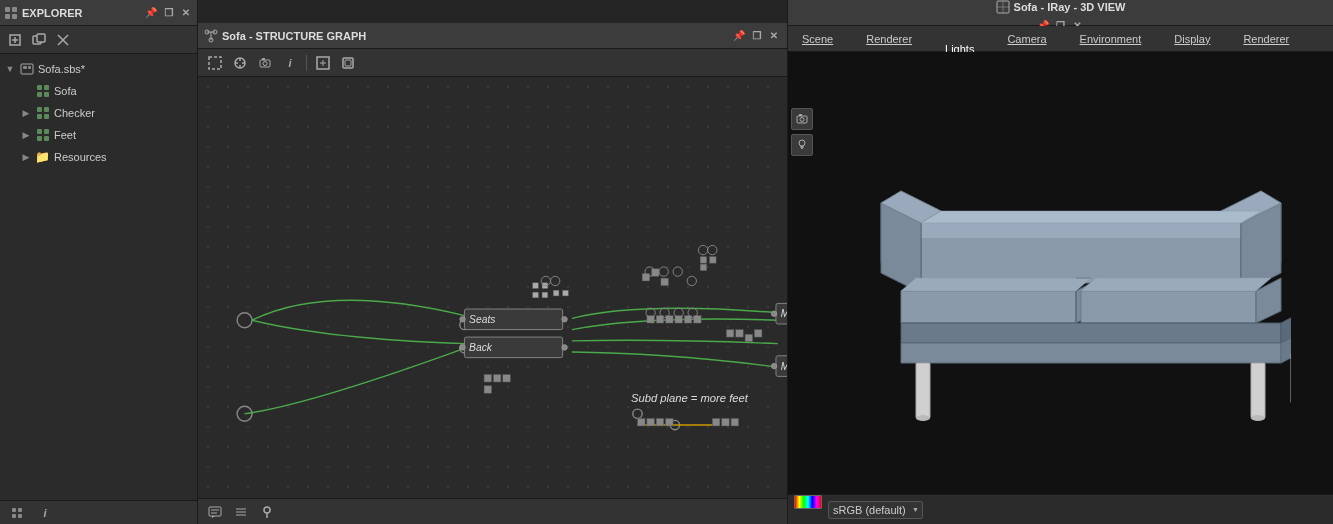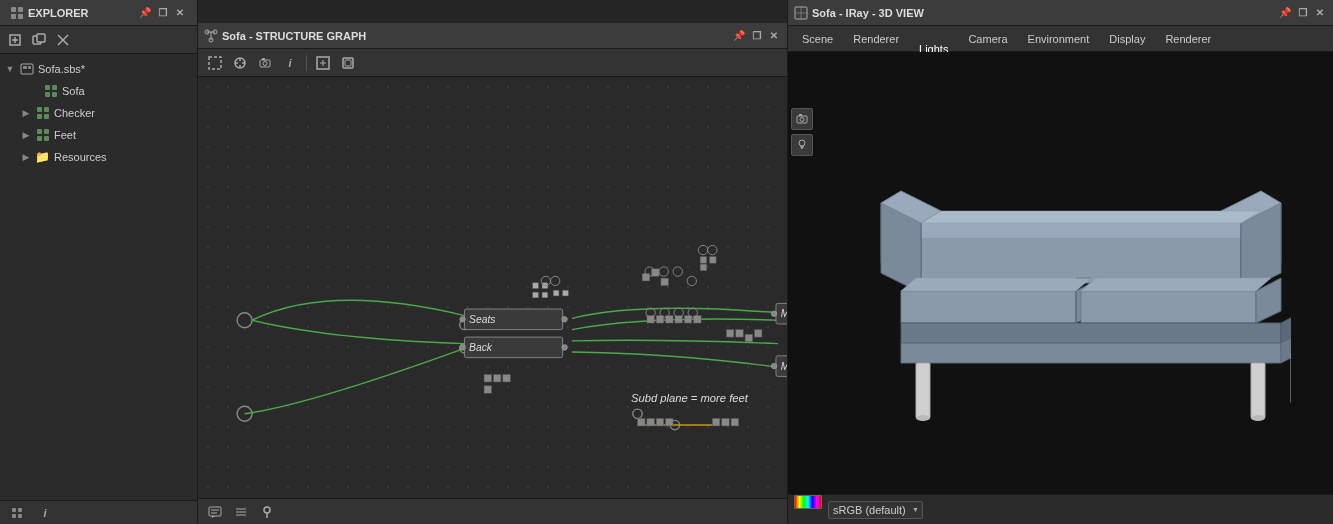--- a/index.html
+++ b/index.html
@@ -21,21 +21,21 @@
       background: #2b2b2b;
       border-right: 1px solid #1a1a1a;
       display: flex;
       flex-direction: column;
     }
     .panel-titlebar {
       background: #3c3c3c;
       height: 26px;
       display: flex;
       align-items: center;
-      padding: 0 10px;
+      padding: 0 4px;
       gap: 4px;
       border-bottom: 1px solid #1a1a1a;
       font-size: 11px;
       font-weight: 600;
       color: #ddd;
       justify-content: space-between;
     }
     .titlebar-left {
       display: flex;
       align-items: center;
@@ -206,29 +206,31 @@
       height: 26px;
       display: flex;
       align-items: center;
       padding: 0 6px;
       gap: 4px;
       border-bottom: 1px solid #1a1a1a;
       font-size: 11px;
       font-weight: 600;
       color: #ddd;
       justify-content: space-between;
+      flex-direction: column;
     }
     .view3d-menubar {
       height: 26px;
       background: #333;
       display: flex;
       align-items: center;
       padding: 0 6px;
-      gap: 4px;
+      gap: 17px;
       border-bottom: 1px solid #1a1a1a;
+      text-decoration: underline;
     }
     .menu-item {
       padding: 2px 8px;
       font-size: 11px;
       color: #ccc;
       cursor: pointer;
       border-radius: 2px;
     }
     .menu-item.active { color: #fff; margin-top: 21px; }
 
@@ -359,21 +361,21 @@
       <div class="tree-icon">
         <svg width="14" height="14" viewBox="0 0 14 14">
             <rect x="1" y="2" width="12" height="10" fill="none" stroke="#aaa" stroke-width="1" rx="1"></rect>
             <rect x="3" y="4" width="4" height="3" fill="#888" rx="1"></rect>
             <rect x="8" y="4" width="3" height="3" fill="#888" rx="1"></rect>
           </svg>
       </div>
       <span class="tree-label">Sofa.sbs*</span>
     </div>
 
-    <div class="tree-item" style="padding-left: 28px;">
+    <div class="tree-item" style="padding-left: 20px;">
       <div class="tree-expand"></div>
       <div class="tree-icon">
         <svg width="14" height="14" viewBox="0 0 14 14">
             <rect x="1" y="1" width="5" height="5" fill="#5a8a5a" rx="1"></rect>
             <rect x="8" y="1" width="5" height="5" fill="#5a8a5a" rx="1"></rect>
             <rect x="1" y="8" width="5" height="5" fill="#5a8a5a" rx="1"></rect>
             <rect x="8" y="8" width="5" height="5" fill="#5a8a5a" rx="1"></rect>
           </svg>
       </div>
       <span class="tree-label">Sofa</span>

